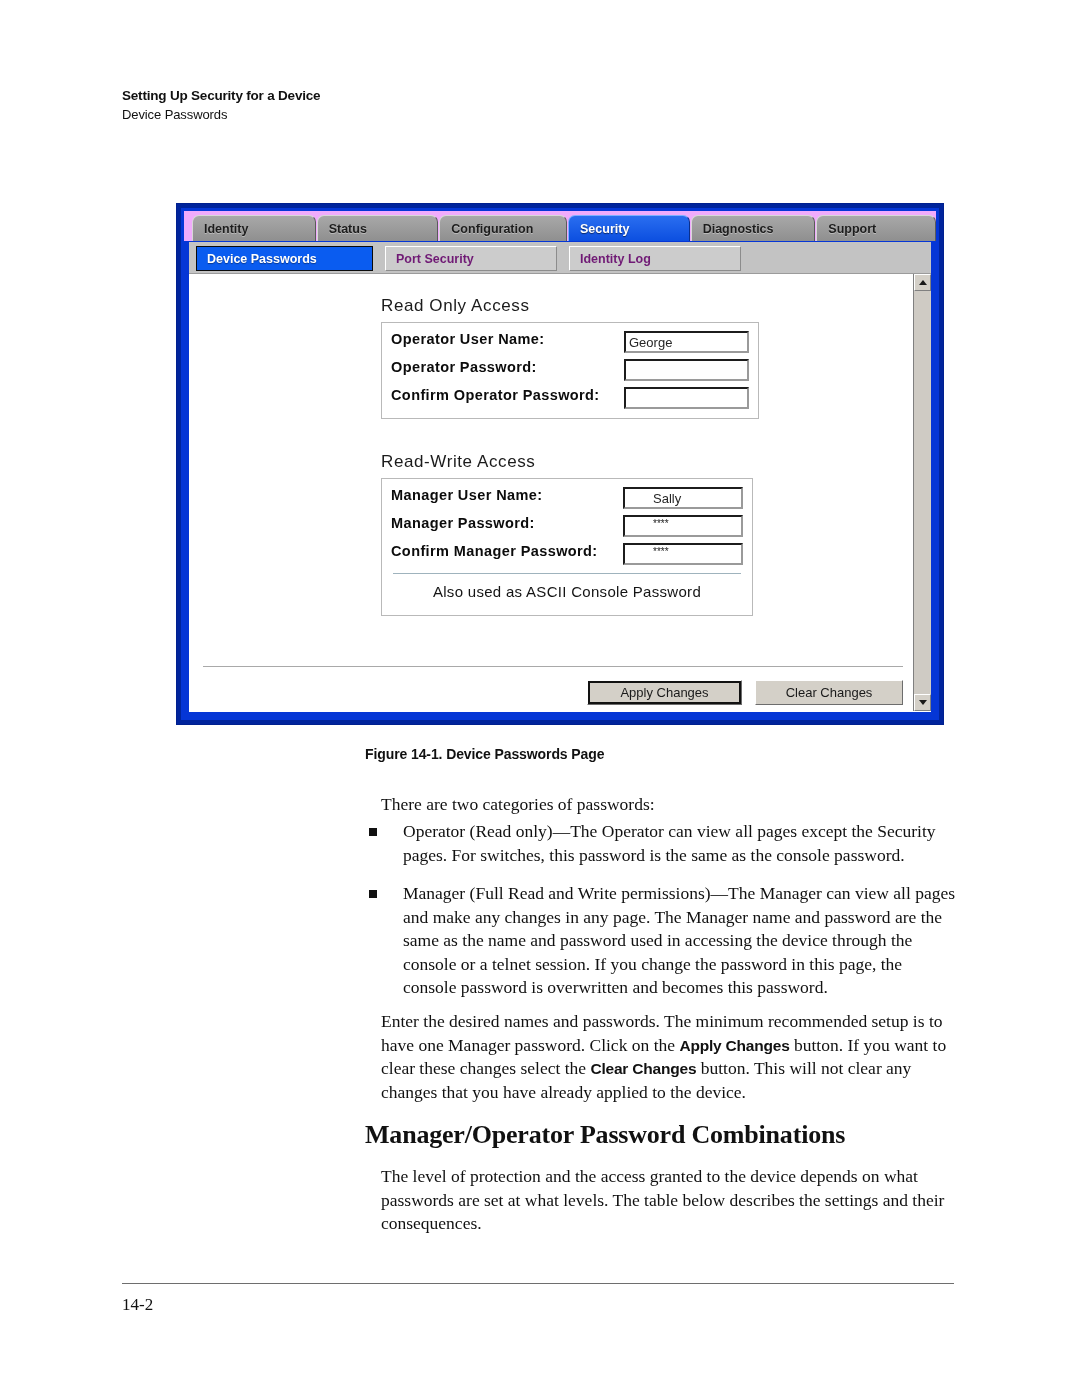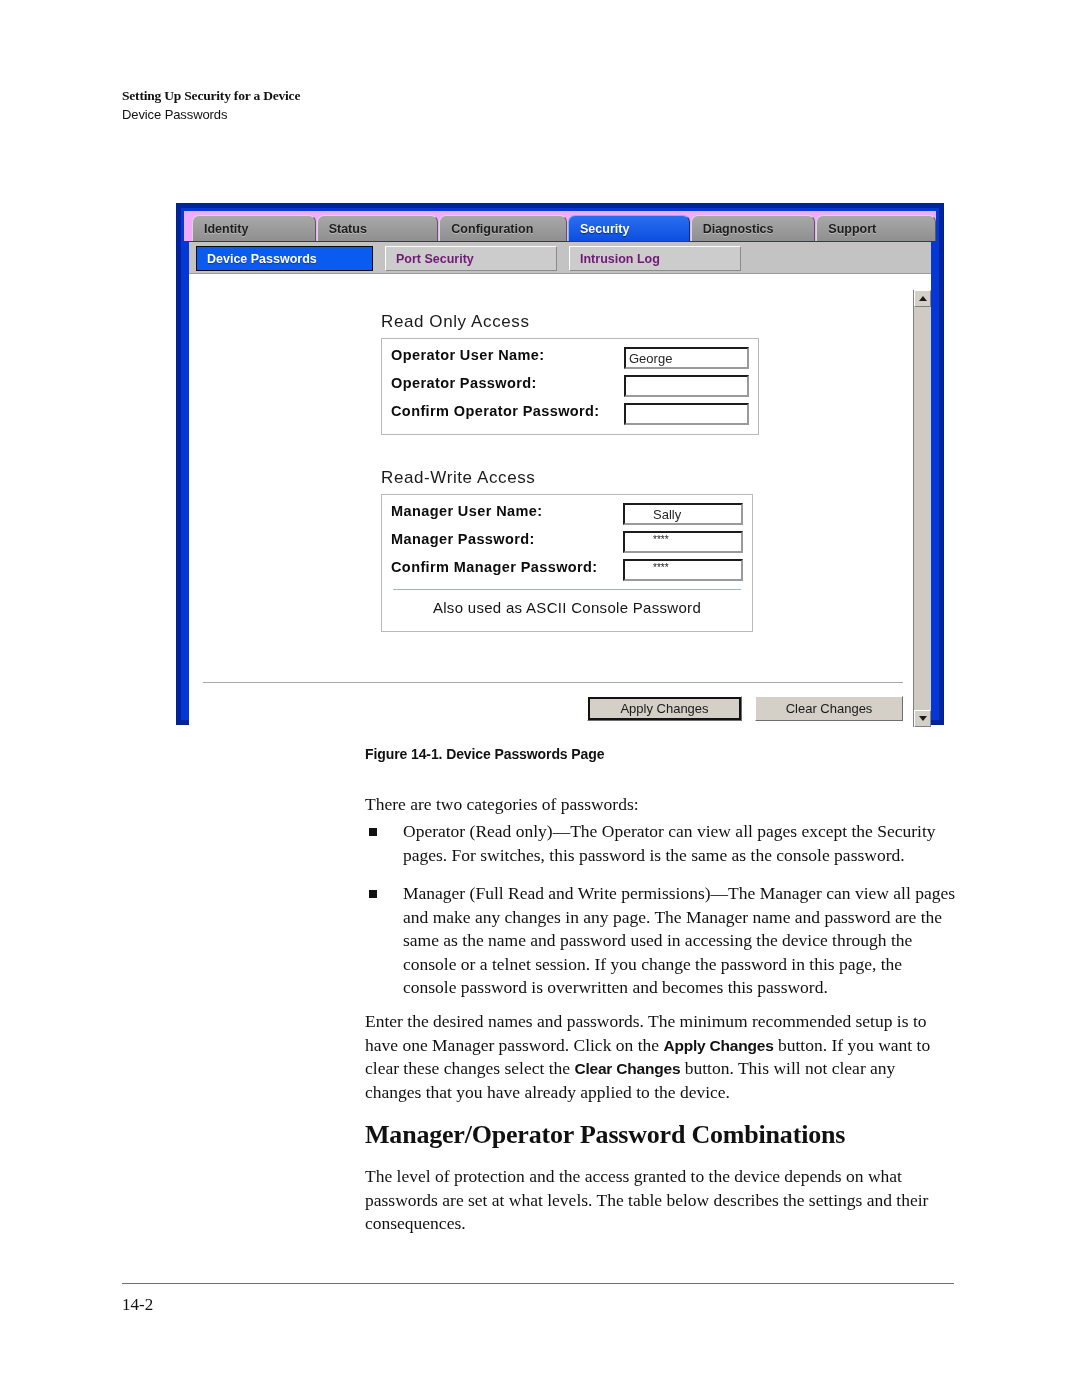--- a/index.html
+++ b/index.html
@@ -9,21 +9,21 @@
     background:#ffffff;
     font-family:"Liberation Serif", serif;
     color:#111;
     position:relative;
     overflow:hidden;
   }
 
   
   .page-header { position:absolute; left:122px; top:88px; }
   .hdr-line1 {
-    font-family:Liberation Serif, serif;
+    font-family:Liberation Sans, sans-serif;
     font-weight:bold; font-size:13.5px; letter-spacing:-0.2px;
     color:#111; line-height:16px;
   }
   .hdr-line2 {
     font-family:"Liberation Sans", sans-serif;
     font-weight:normal; font-size:13px; letter-spacing:-0.1px;
     color:#111; line-height:17px; margin-top:2px;
   }
 
   
@@ -118,21 +118,21 @@
   .subtab.w2 { width:172px; }
   .subtab.w3 { width:172px; }
   .subtab.active {
     background:#0a5cf0;
     color:#ffffff;
     border:1px solid #0a0a0a;
     text-shadow:0 1px 1px rgba(0,0,0,0.4);
   }
 
   
-  .body-row { display:flex; height:calc(100% - 33px);margin-top:16px; }
+  .body-row { display:flex; height:calc(100% - 33px); }
   .body-main { flex:1 1 auto; position:relative; background:#fff; }
 
   .scrollbar {
     width:18px; background:#d4d0c8;
     border-left:1px solid #808080;
     display:flex; flex-direction:column;
     justify-content:space-between;
   }
   .sb-btn {
     height:17px; background:#d4d0c8;
@@ -223,21 +223,21 @@
   .ui-btn.secondary { width:148px; }
 
   
   .fig-caption {
     position:absolute; left:365px; top:746px;
     font-family:"Liberation Sans", sans-serif;
     font-weight:bold; font-size:14px; color:#111;
     letter-spacing:-0.1px;
   }
   .prose { position:absolute; left:365px; width:590px; font-size:17.5px; line-height:23.5px; }
-  .prose p { margin:0 0 2px 0; }
+  .prose p { margin:0 0 2px 16px; }
   .p-intro { top:793px; }
   .bullets { position:absolute; left:365px; top:820px; width:592px; }
   .bullet { position:relative; padding-left:38px; margin-bottom:15px; font-size:17.5px; line-height:23.5px; }
   .bullet .sq {
     position:absolute; left:4px; top:8px;
     width:8px; height:8px; background:#111;
   }
   .p-enter { top:1010px; }
   .h2 {
     position:absolute; left:365px; top:1120px;
@@ -294,21 +294,21 @@
     <div class="client">
 
       <div class="subtabs">
         <div class="subtab w1 active">
           <span>Device Passwords</span>
         </div>
         <div class="subtab w2">
           <span>Port Security</span>
         </div>
         <div class="subtab w3">
-          <span>Intrusion Log</span>
+          <span>Identity Log</span>
         </div>
       </div>
 
       <div class="body-row">
         <div class="body-main">
 
           <div class="grp-ro">
             <div class="section-title">Read Only Access</div>
             <div class="groupbox">
               <div class="frow">

